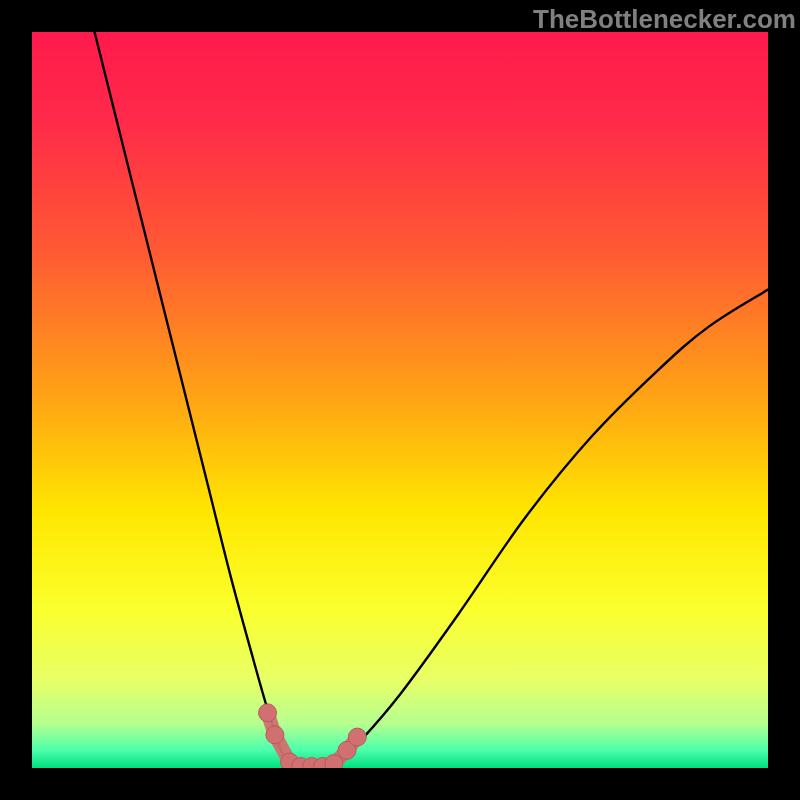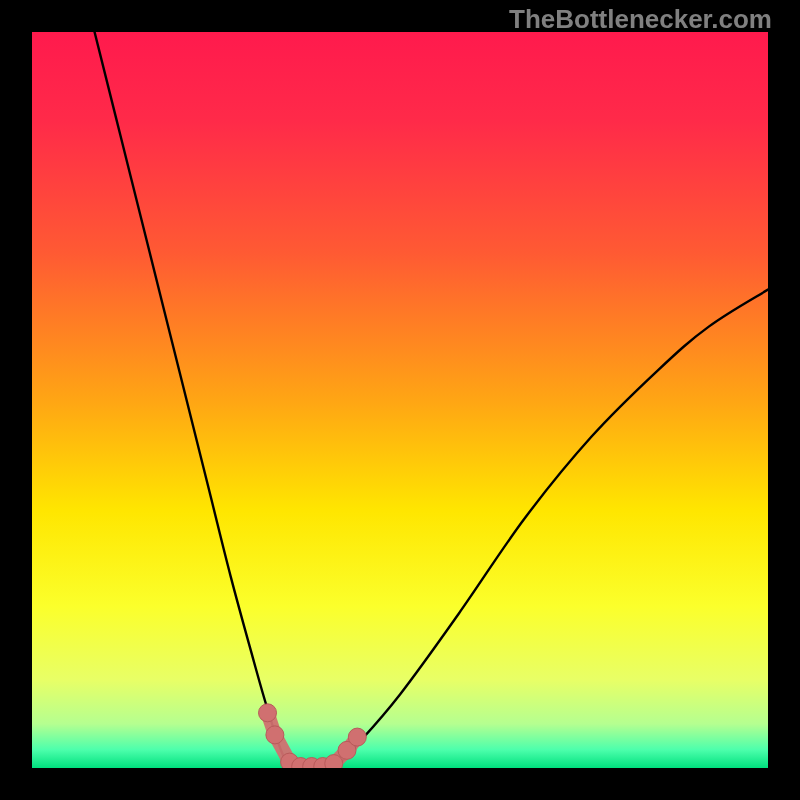--- a/index.html
+++ b/index.html
@@ -22,21 +22,21 @@
     position: absolute;
     left: 32px;
     top: 32px;
     width: 736px;
     height: 736px;
     overflow: hidden;
   }
   .watermark {
     position: absolute;
     top: 4px;
-    right: 28px;
+    right: 4px;
     font-family: Arial, Helvetica, sans-serif;
     font-size: 26px;
     font-weight: 600;
     color: #808080;
     letter-spacing: 0px;
   }
 </style>
 </head>
 <body>
 

